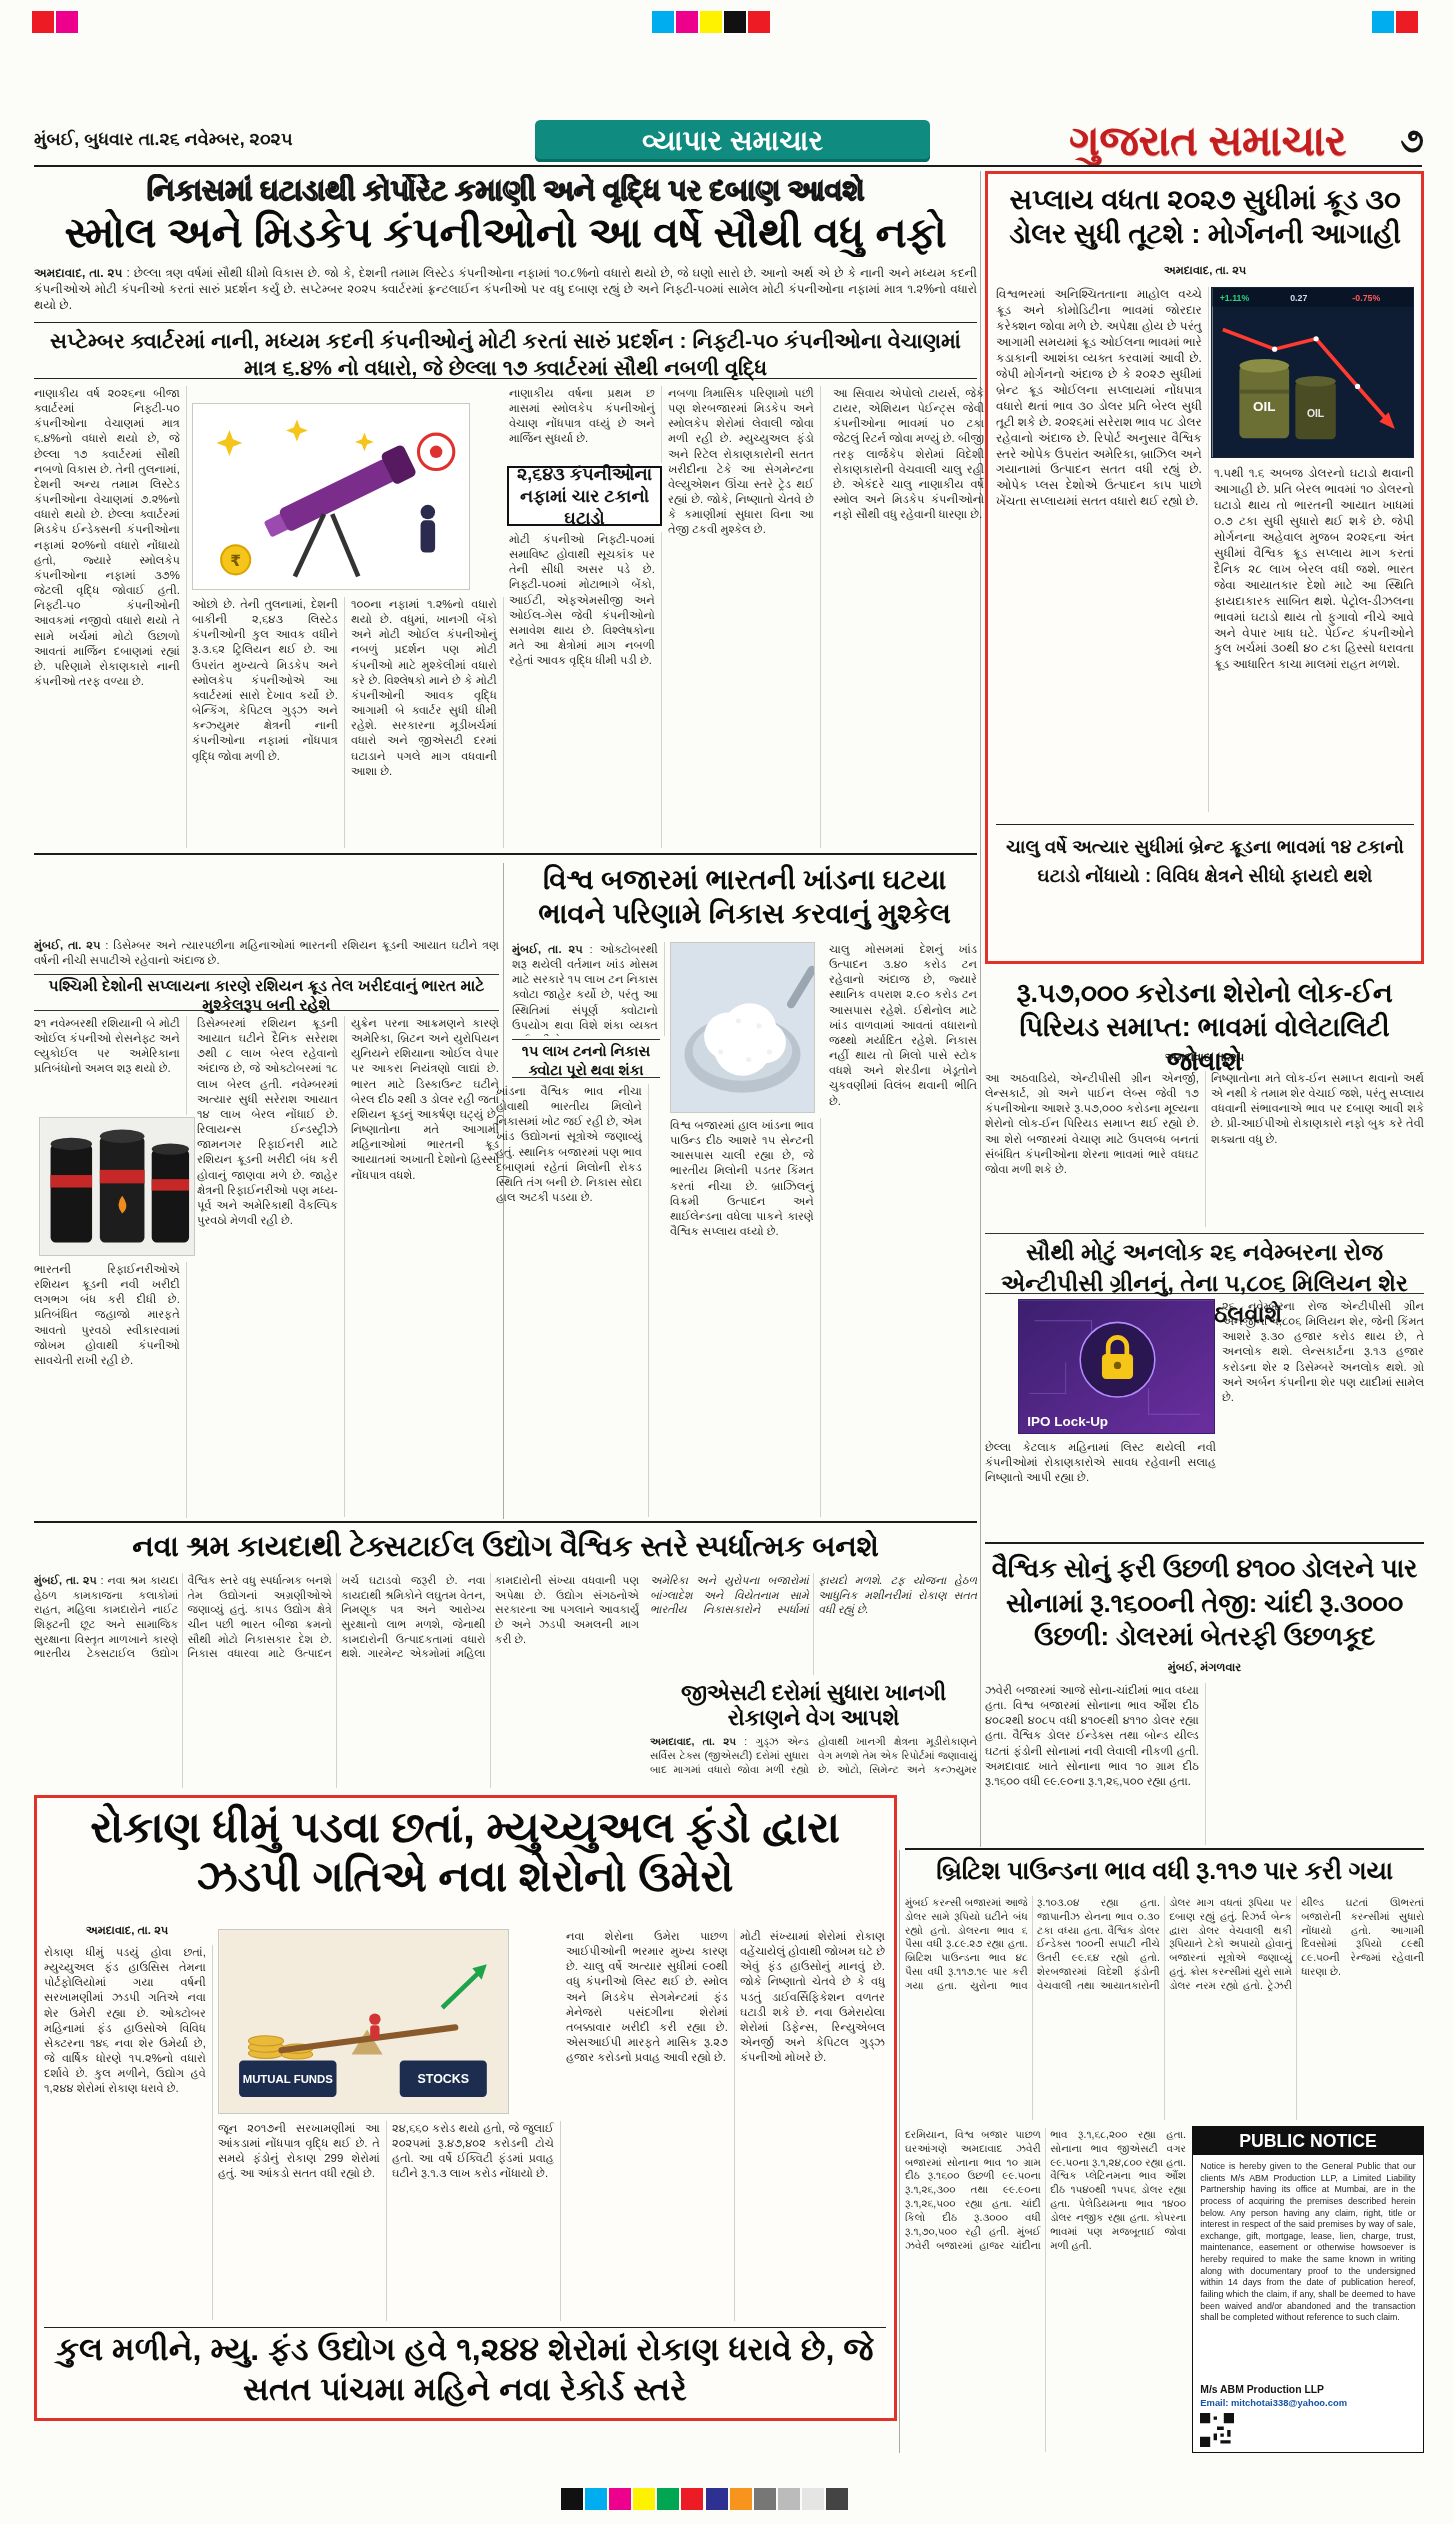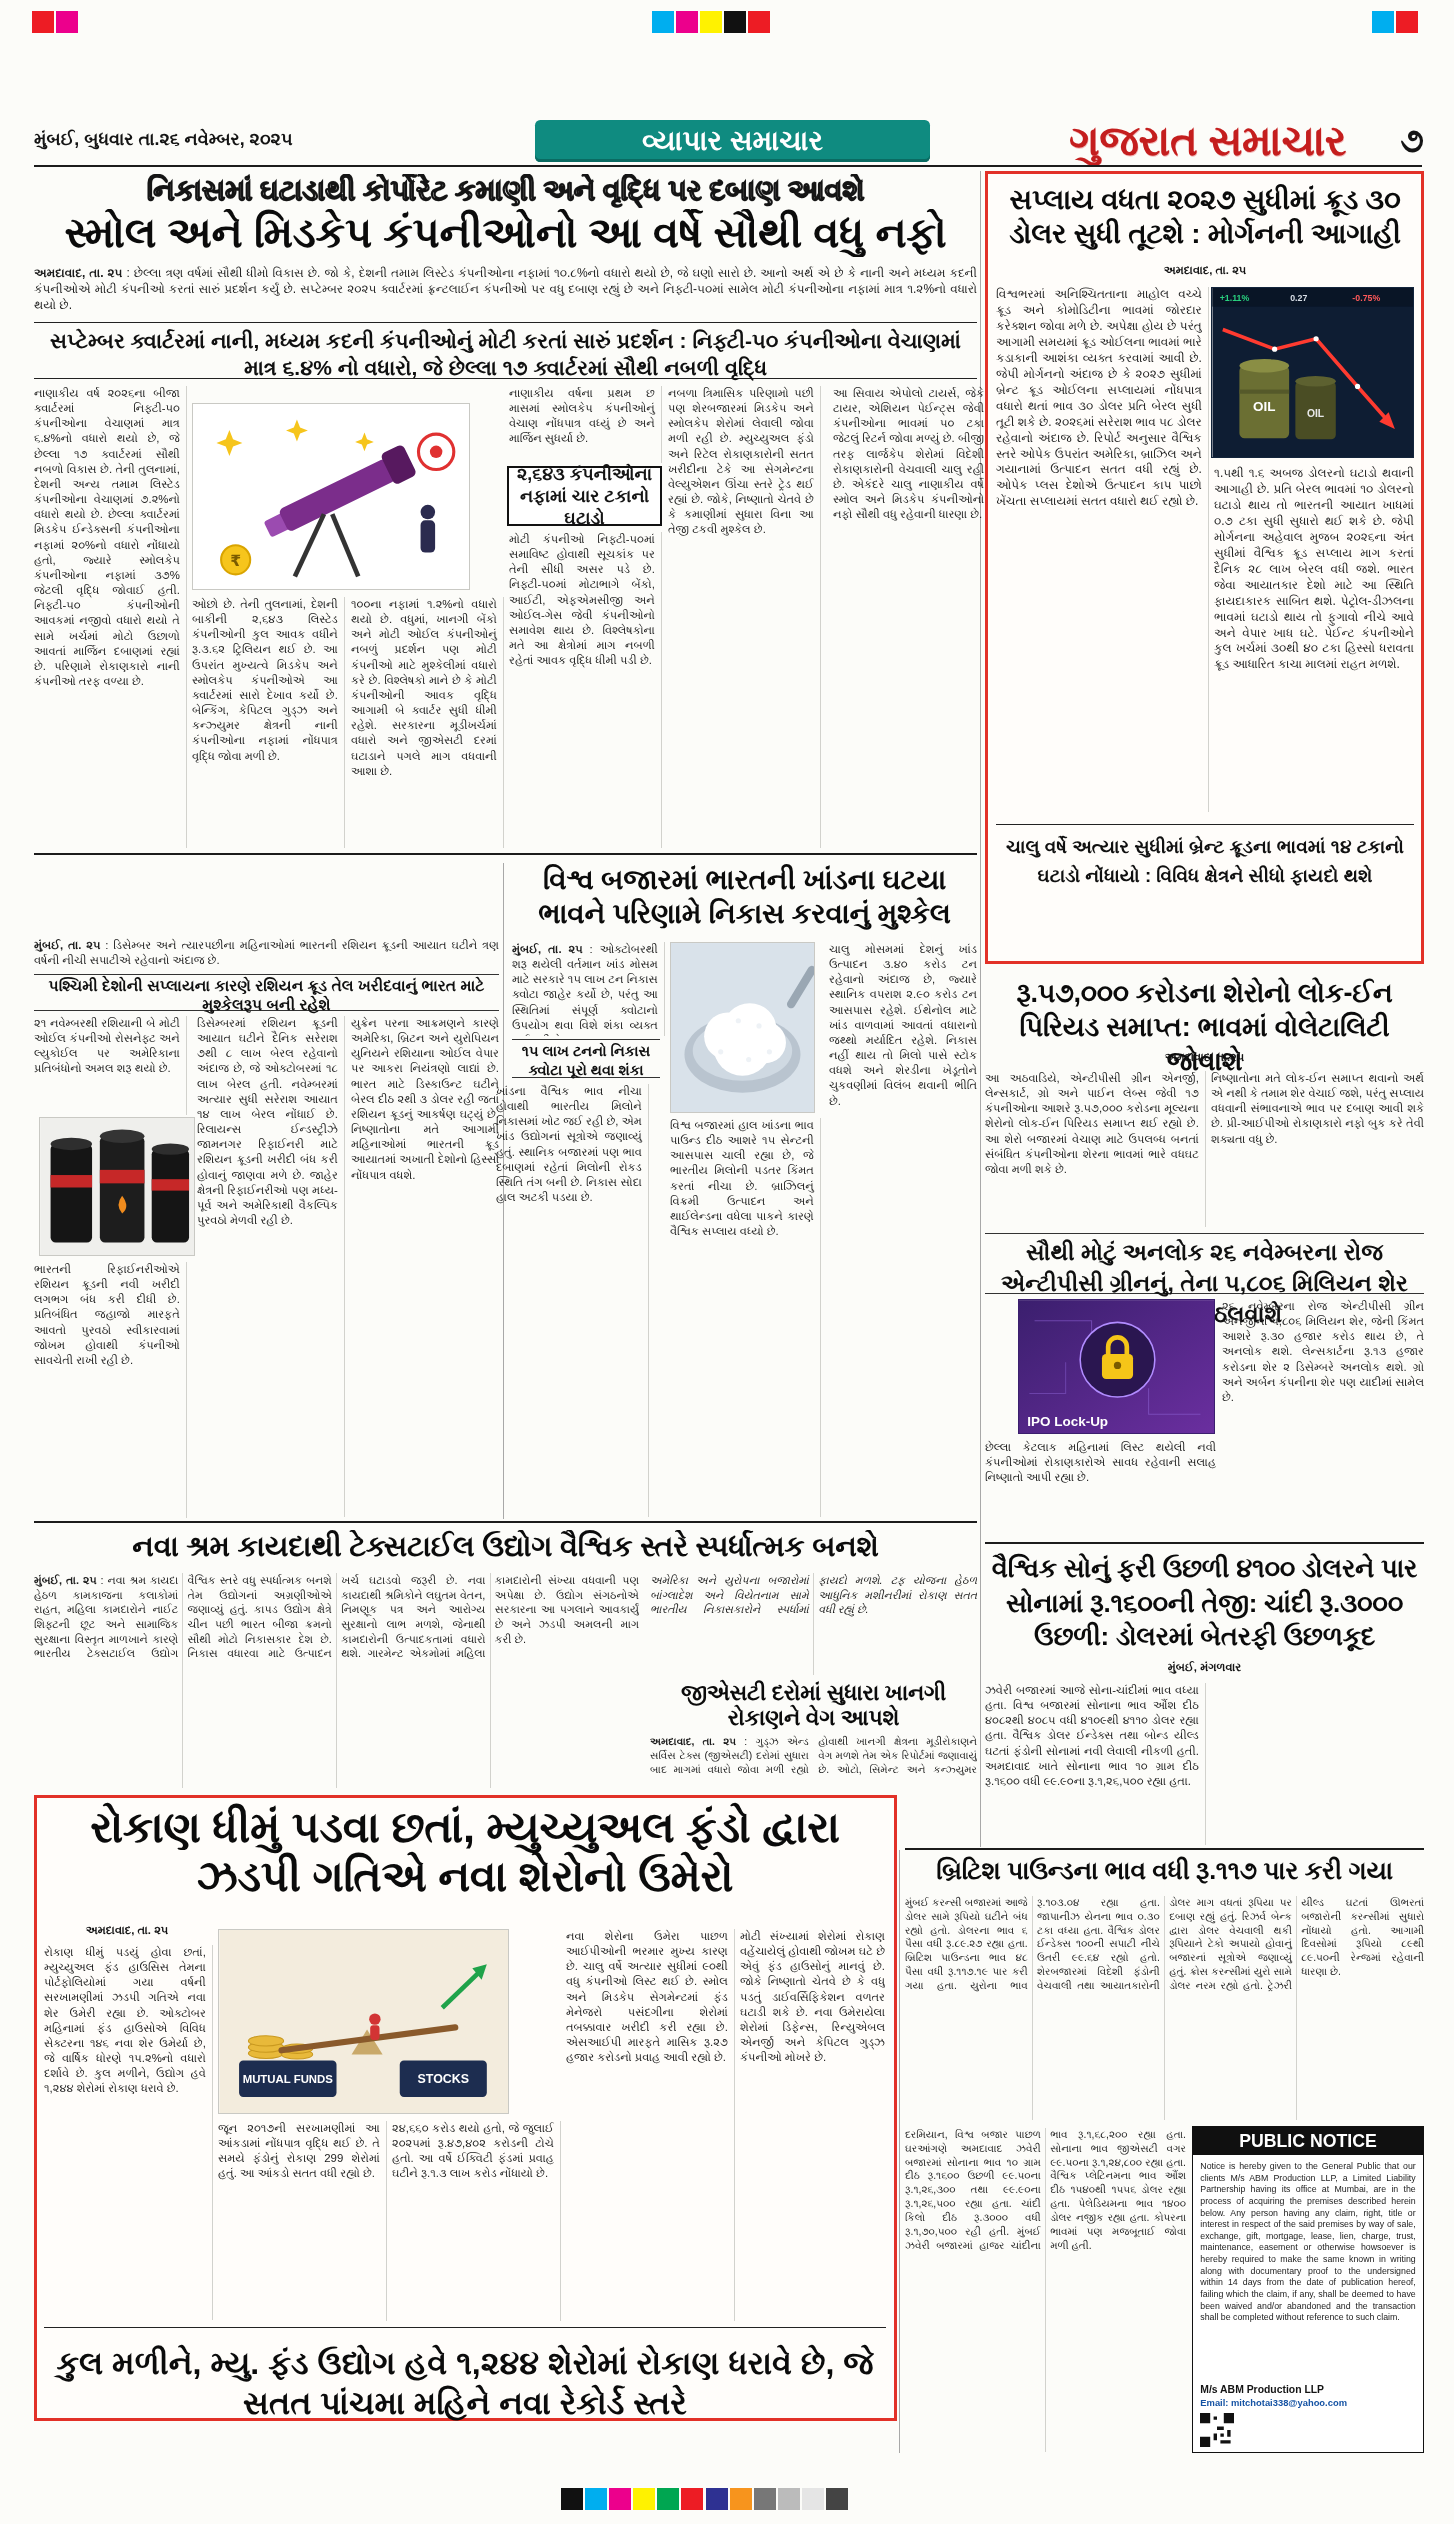--- a/index.html
+++ b/index.html
@@ -252,20 +252,20 @@
       <rect x="38" y="252" width="188" height="70" rx="8" fill="#1d2d50"></rect>
       <text x="132" y="295" text-anchor="middle" font-size="22" font-weight="bold" fill="#ffffff">MUTUAL FUNDS</text>
       <rect x="348" y="252" width="168" height="70" rx="8" fill="#1d2d50"></rect>
       <text x="432" y="295" text-anchor="middle" font-size="24" font-weight="bold" fill="#ffffff">STOCKS</text>
     </svg>
   </div>
   <div class="abs bt cr" style="left:218px;top:2121px;width:169px;height:200px;">જૂન ૨૦૧૭ની સરખામણીમાં આ આંકડામાં નોંધપાત્ર વૃદ્ધિ થઈ છે. તે સમયે ફંડોનું રોકાણ 299 શેરોમાં હતું. આ આંકડો સતત વધી રહ્યો છે.</div>
   <div class="abs bt cr" style="left:392px;top:2121px;width:169px;height:200px;">૨૪,૬૬૦ કરોડ થયો હતો, જે જુલાઈ ૨૦૨૫માં રૂ.૪૭,૪૦૨ કરોડની ટોચે હતો. આ વર્ષે ઈક્વિટી ફંડમાં પ્રવાહ ઘટીને રૂ.૧.૩ લાખ કરોડ નોંધાયો છે.</div>
   <div class="abs bt cr" style="left:566px;top:1929px;width:169px;height:392px;">નવા શેરોના ઉમેરા પાછળ આઈપીઓની ભરમાર મુખ્ય કારણ છે. ચાલુ વર્ષે અત્યાર સુધીમાં ૯૦થી વધુ કંપનીઓ લિસ્ટ થઈ છે. સ્મોલ અને મિડકેપ સેગમેન્ટમાં ફંડ મેનેજરો પસંદગીના શેરોમાં તબક્કાવાર ખરીદી કરી રહ્યા છે. એસઆઈપી મારફતે માસિક રૂ.૨૭ હજાર કરોડનો પ્રવાહ આવી રહ્યો છે.</div>
   <div class="abs bt" style="left:740px;top:1929px;width:145px;height:392px;">મોટી સંખ્યામાં શેરોમાં રોકાણ વહેંચાયેલું હોવાથી જોખમ ઘટે છે એવું ફંડ હાઉસોનું માનવું છે. જોકે નિષ્ણાતો ચેતવે છે કે વધુ પડતું ડાઈવર્સિફિકેશન વળતર ઘટાડી શકે છે. નવા ઉમેરાયેલા શેરોમાં ડિફેન્સ, રિન્યુએબલ એનર્જી અને કેપિટલ ગુડ્ઝ કંપનીઓ મોખરે છે.</div>
-  <div class="abs banner" style="left:44px;top:2327px;width:842px;height:86px;font-size:32px;line-height:1.25;border-top:1.6px solid #222;padding-top:15px;">કુલ મળીને, મ્યુ. ફંડ ઉદ્યોગ હવે ૧,૨૪૪ શેરોમાં રોકાણ ધરાવે છે, જે સતત પાંચમા મહિને નવા રેકોર્ડ સ્તરે</div>
+  <div class="abs banner" style="left:44px;top:2327px;width:842px;height:86px;font-size:32px;line-height:1.25;border-top:1.6px solid #222;padding-top:1px;">કુલ મળીને, મ્યુ. ફંડ ઉદ્યોગ હવે ૧,૨૪૪ શેરોમાં રોકાણ ધરાવે છે, જે સતત પાંચમા મહિને નવા રેકોર્ડ સ્તરે</div>
 
   <div class="abs regstrip" style="left:561px;top:2488px;">
     <i style="background:#111111"></i><i style="background:#00aeef"></i><i style="background:#ec008c"></i><i style="background:#fff200"></i><i style="background:#00a651"></i><i style="background:#ed1c24"></i><i style="background:#2e3192"></i><i style="background:#f7941d"></i><i style="background:#777777"></i><i style="background:#bbbbbb"></i><i style="background:#e5e5e5"></i><i style="background:#444444"></i>
   </div>
 
 </div>
 
 
 </body></html>

